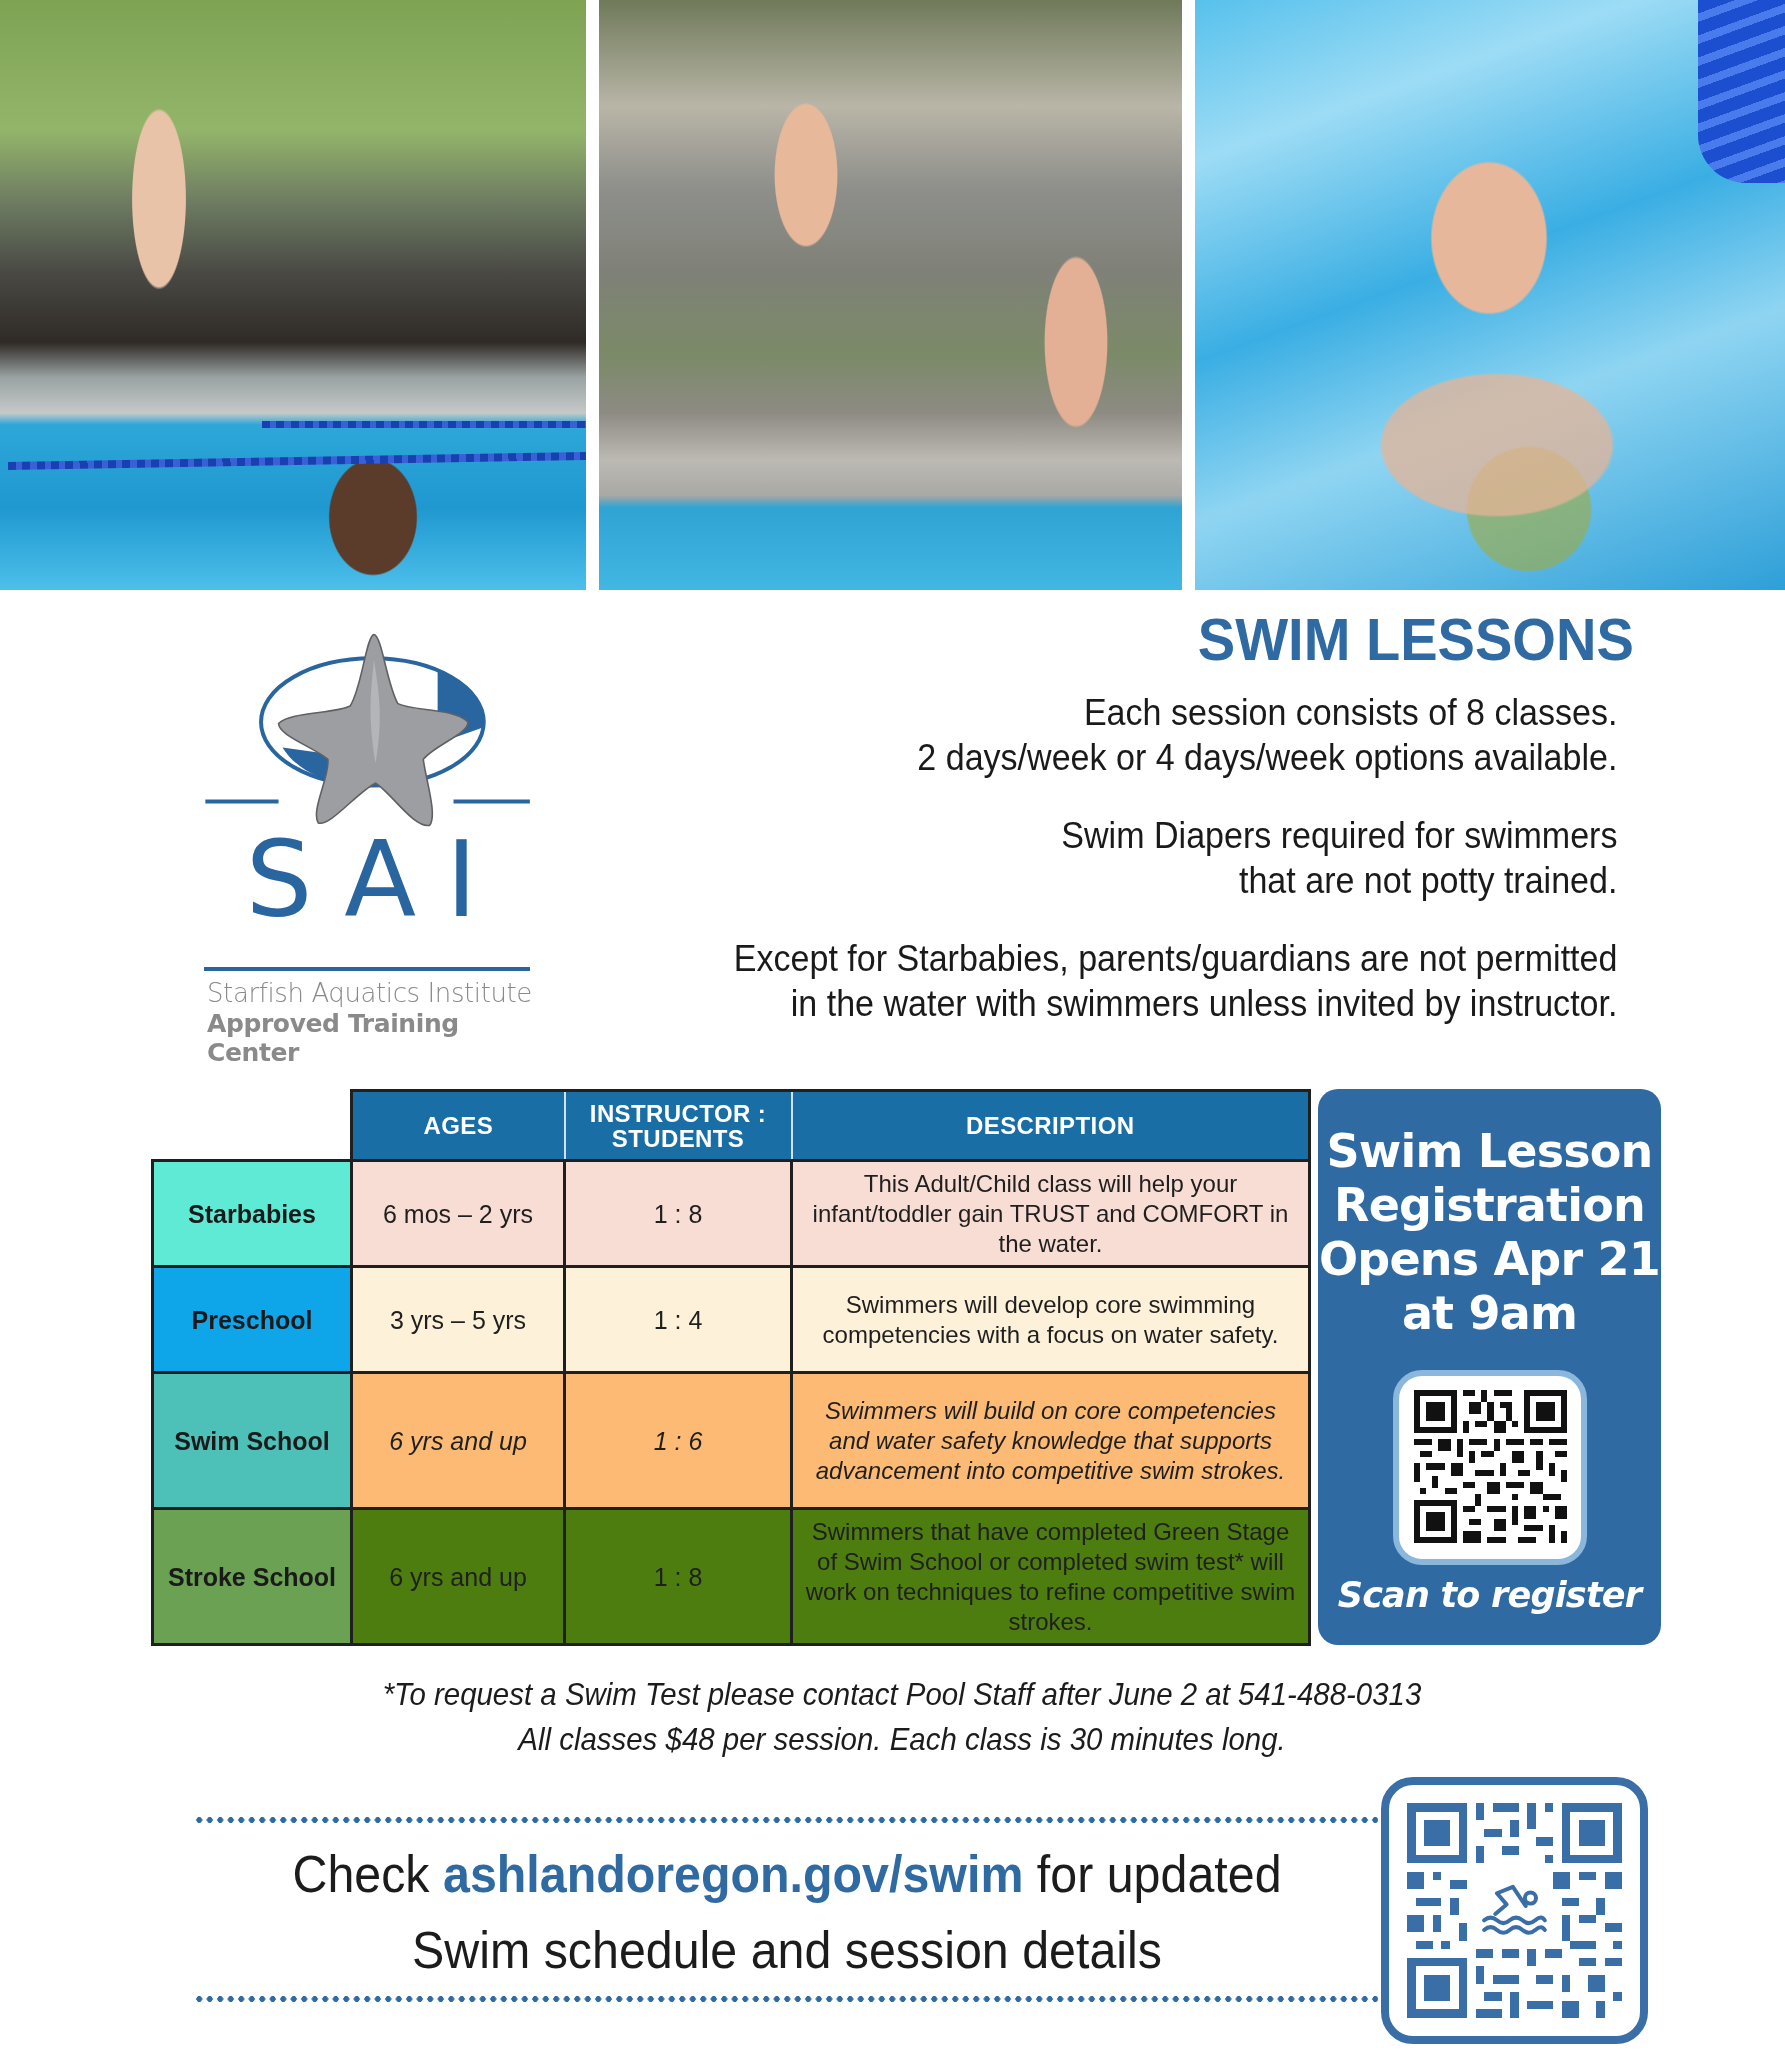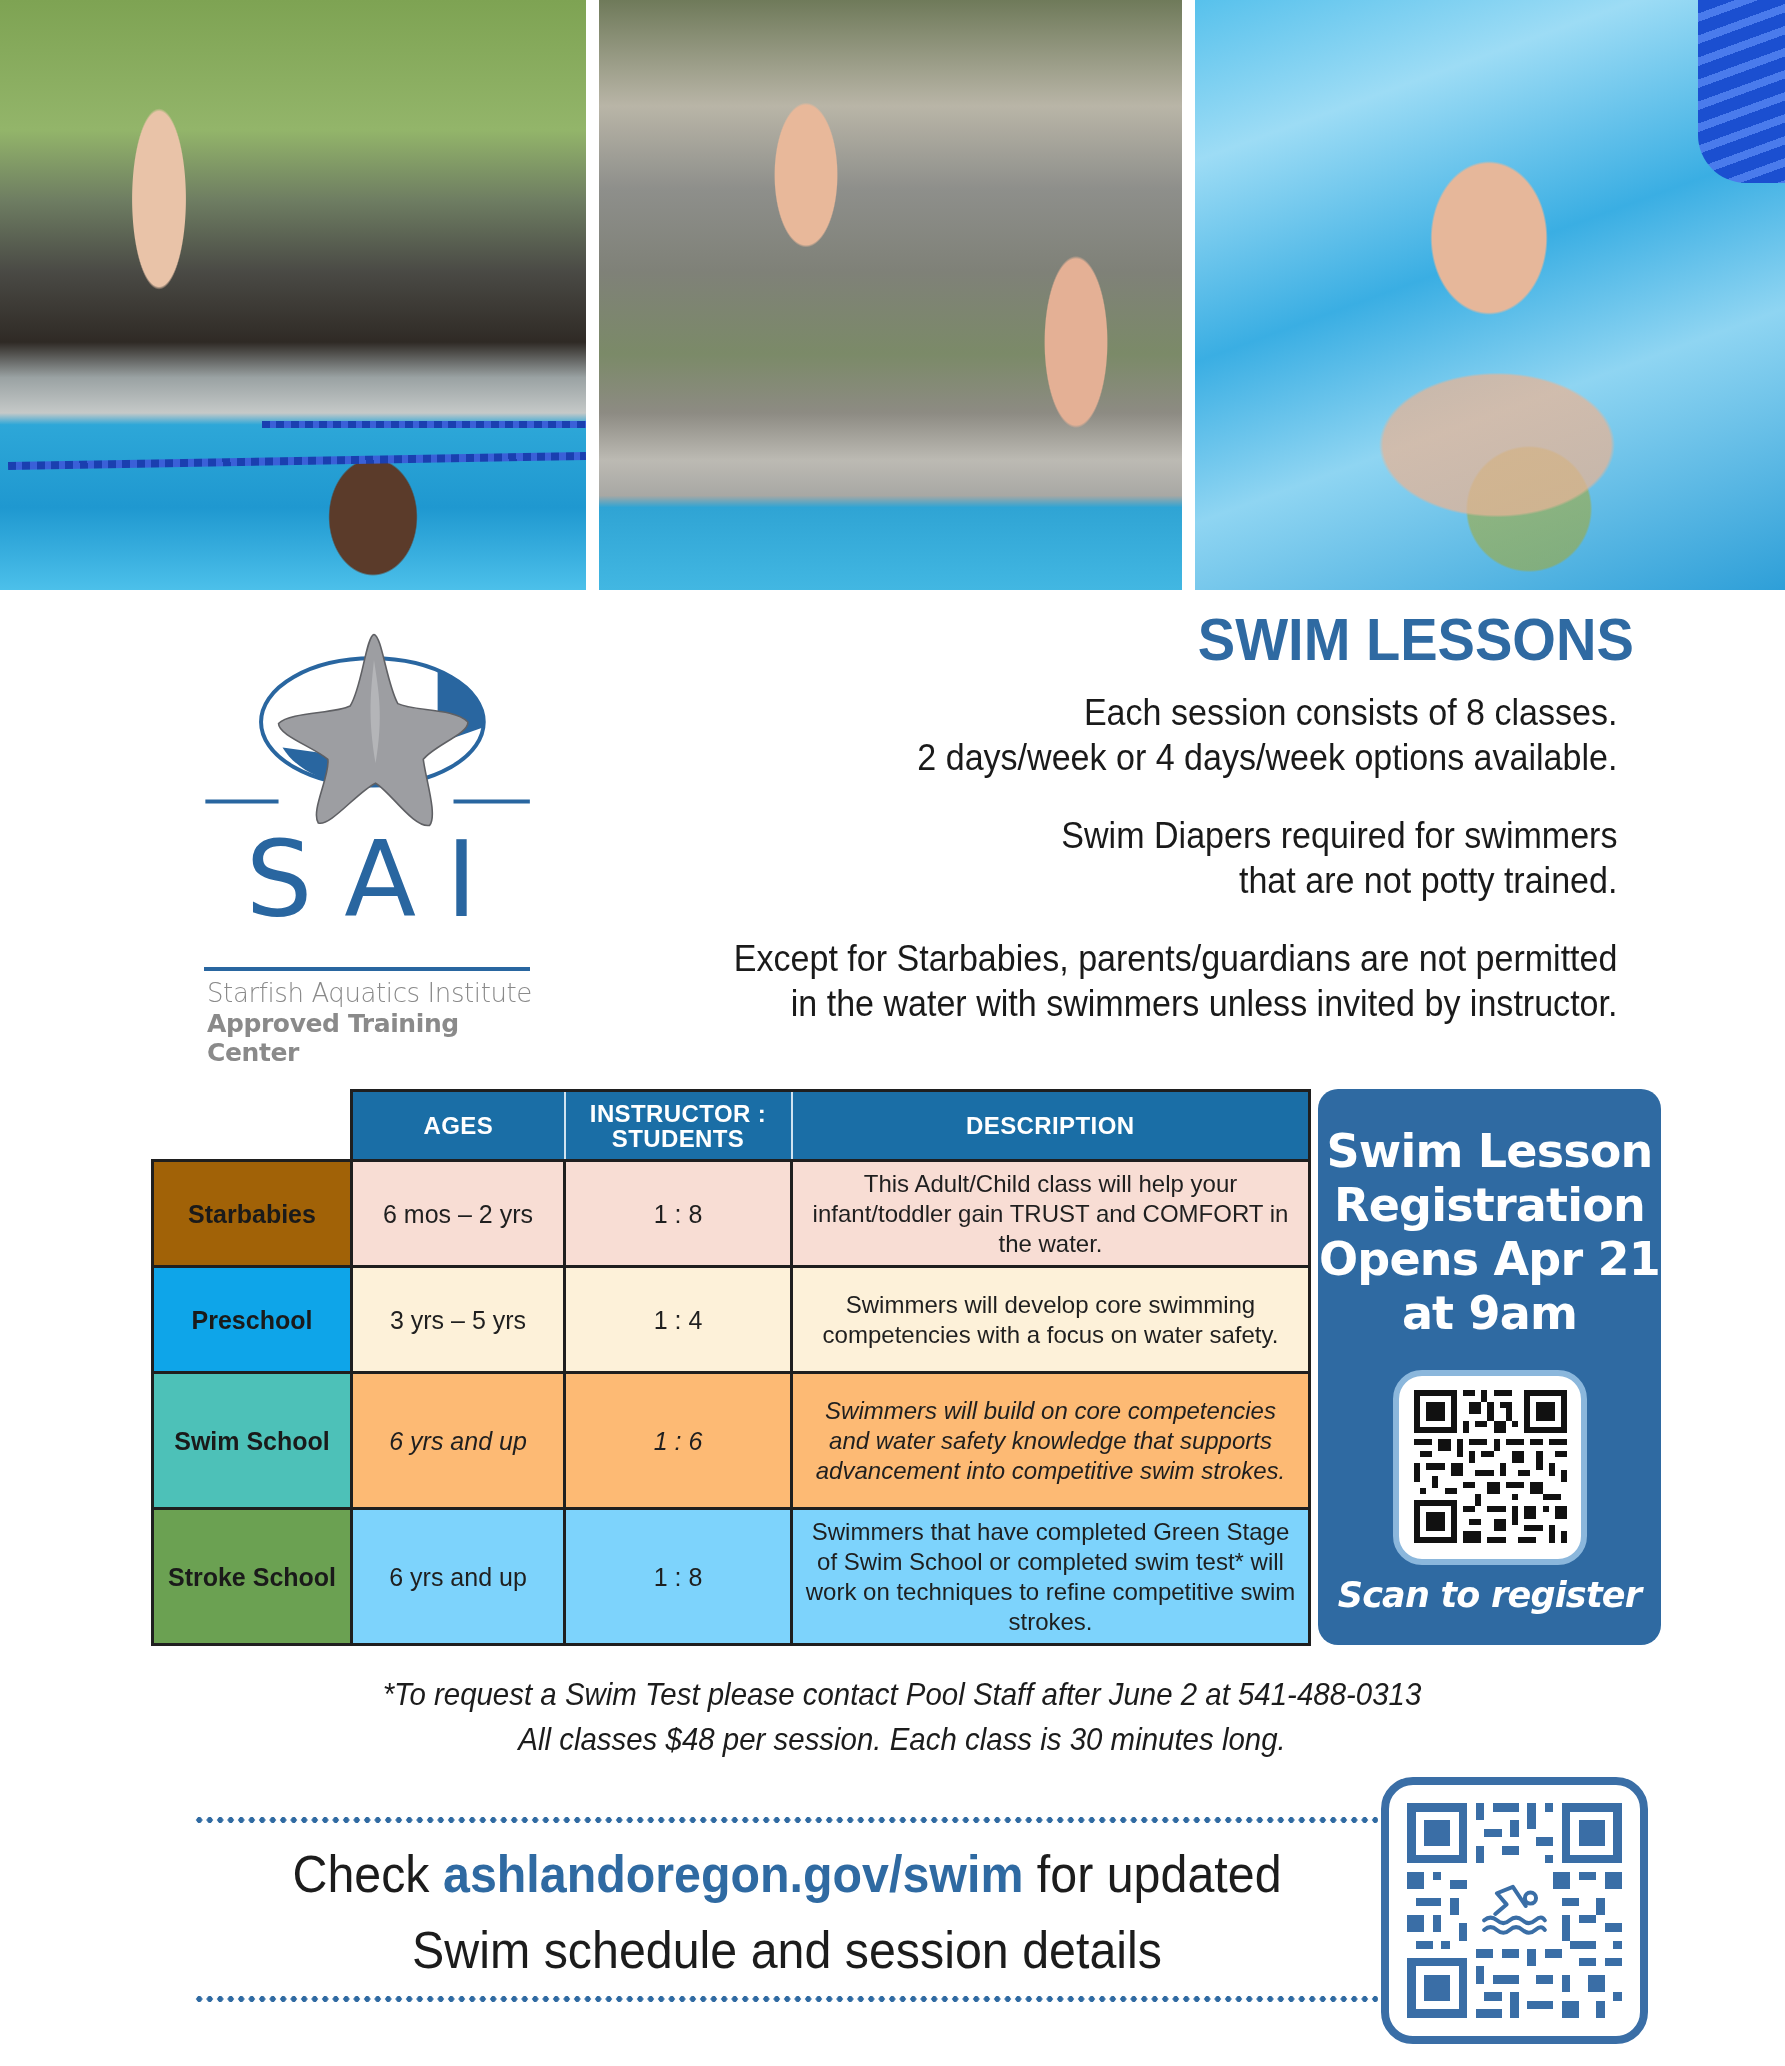--- a/index.html
+++ b/index.html
@@ -62,28 +62,28 @@
   table { border-collapse: collapse; font-family: "Liberation Sans", sans-serif; }
   th { background: #1a6ea6; color: #ffffff; font-weight: 700; font-size: 24px; line-height: 25px;
     border: 3.2px solid #1f1f1f; border-left: 2.4px solid #cfe3f1; border-right: 2.4px solid #cfe3f1; height: 70px;
     letter-spacing: 0.4px; }
   th.first-h { border-left: 3.2px solid #1f1f1f; margin-top: 21px; }
   th.last-h { border-right: 3.2px solid #1f1f1f; }
   th.empty { background: #ffffff; border: none; }
   td { border: 3.2px solid #1f1f1f; text-align: center; vertical-align: middle; font-size: 25px; line-height: 30px; color: #1f1f1f; }
   td.name { font-weight: 700; font-size: 25px; color: #1a1a1a; }
   td.desc { padding: 3.2px 11px; font-size: 24px; line-height: 30px; }
-  .row-starbabies td.name { background: #a16207; }
+  .row-starbabies td.name { background: #5eead4; }
   .row-starbabies td.cell { background: #f8ddd4; }
   .row-preschool td.name { background: #0ea5e9; }
   .row-preschool td.cell { background: #fdf1d9; }
   .row-swim td.name { background: #4dc1b8; }
   .row-swim td.cell { background: #fdba74; font-style: italic; }
   .row-stroke td.name { background: #6ba152; }
-  .row-stroke td.cell { background: #7dd3fc; }
+  .row-stroke td.cell { background: #4d7c0f; }
 
   
   .reg-card { position: absolute; left: 1318px; top: 1089px; width: 343px; height: 556px;
     background: #2f6aa2; border-radius: 20px; text-align: center; color: #ffffff; }
   .reg-title { margin-top: 35px; font-family: "DejaVu Sans", sans-serif; font-weight: 700; font-size: 46px; line-height: 54px; letter-spacing: -0.8px; }
   .qr-box { position: absolute; left: 75px; top: 281px; width: 194px; height: 195px; background: #ffffff;
     border: 6.4px solid #8bb7dc; border-radius: 29px; padding: 14.3px; }
   .reg-cta { position: absolute; left: 0; width: 100%; bottom: 30px; font-family: "DejaVu Sans", sans-serif;
     font-style: italic; font-weight: 700; font-size: 35px; letter-spacing: -0.8px; }
 

